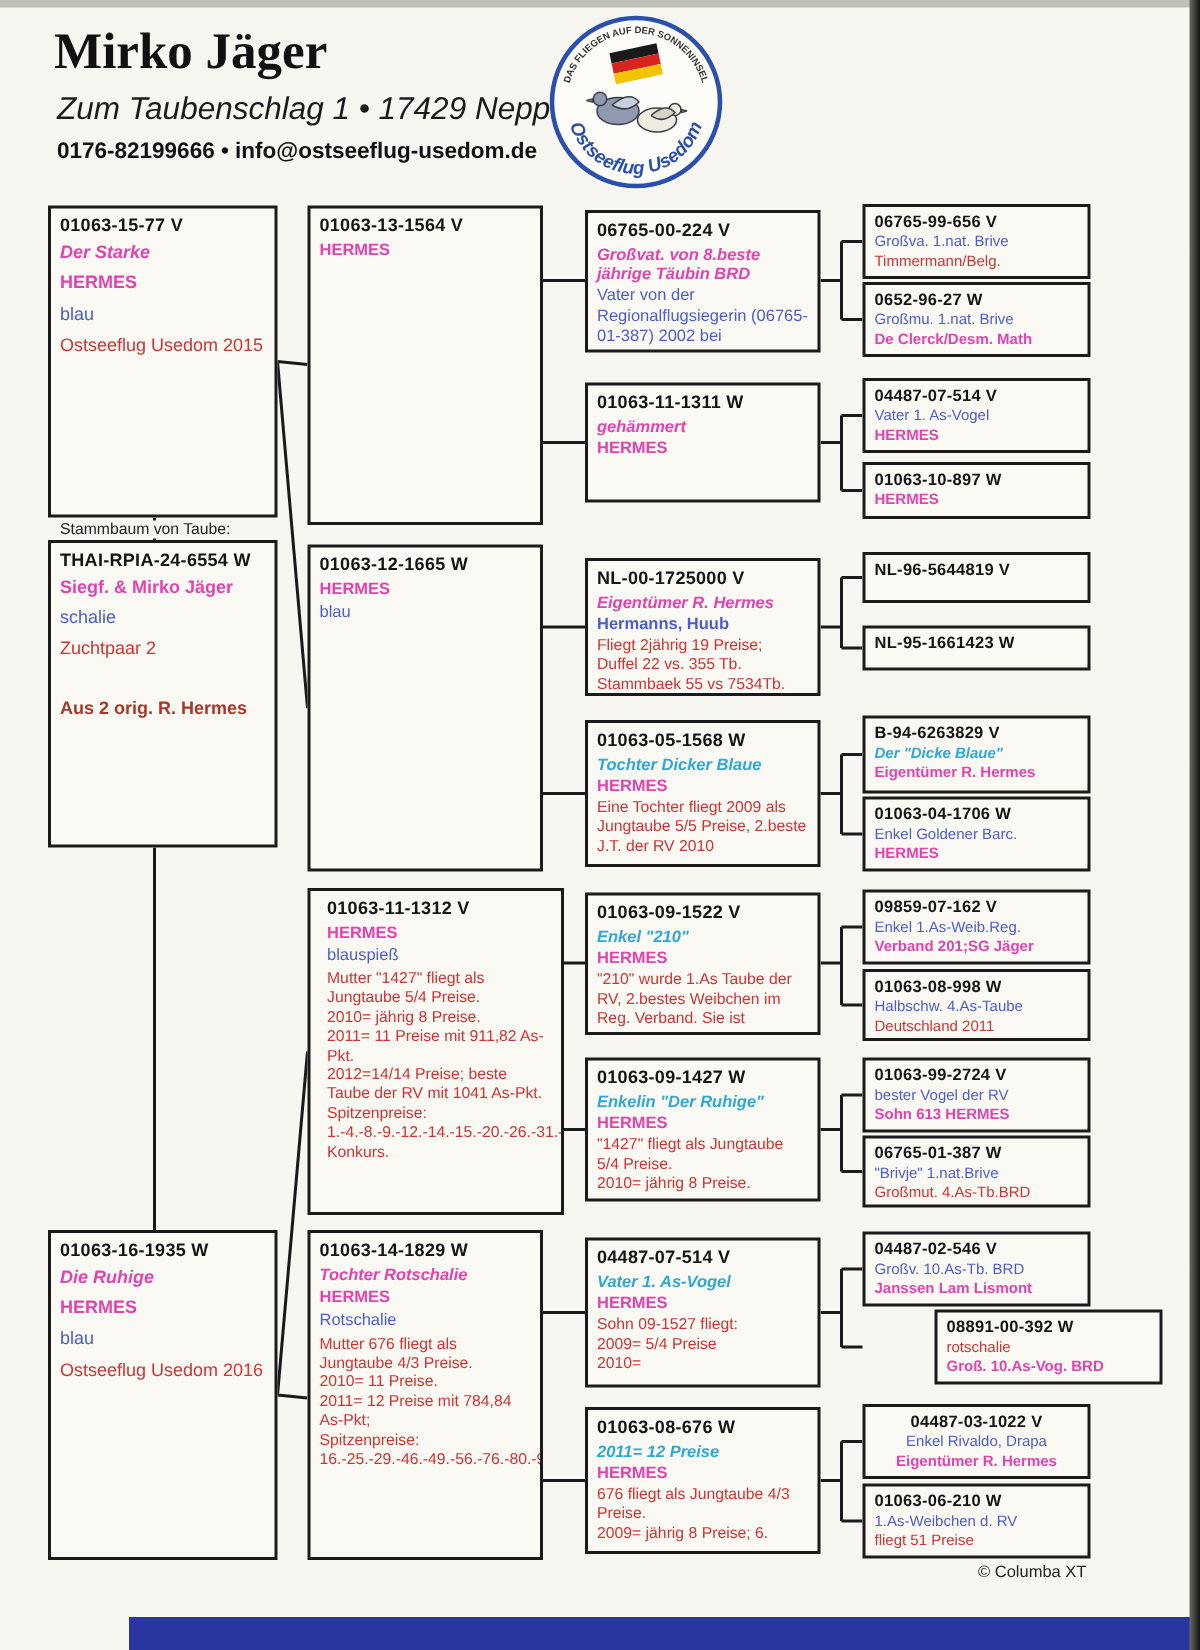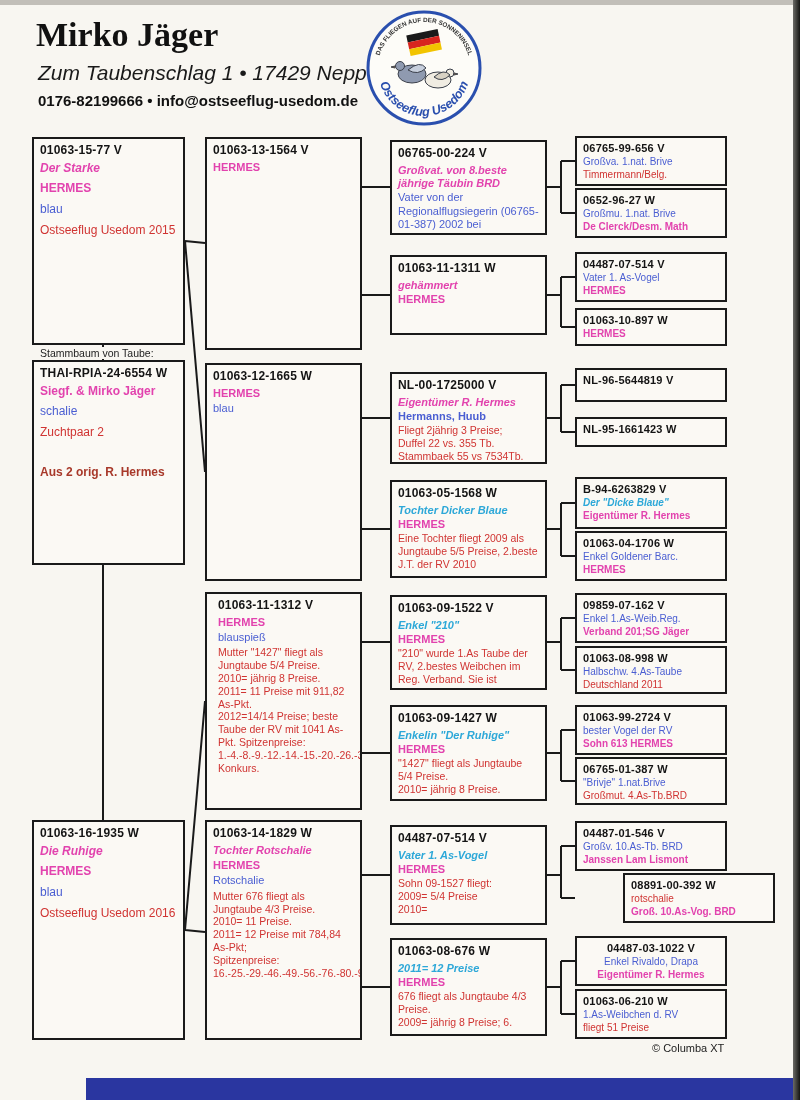--- a/index.html
+++ b/index.html
@@ -123,21 +123,21 @@
       </div>
       <div class="pbox col2" style="left: 205px; top: 137px; width: 157px; height: 213px;">
         <div class="ring">01063-13-1564 V</div>
         <div class="ln magenta">HERMES</div>
       </div>
       <div class="pbox col2" style="left: 205px; top: 363px; width: 157px; height: 218px;">
         <div class="ring">01063-12-1665 W</div>
         <div class="ln magenta">HERMES</div>
         <div class="ln blue">blau</div>
       </div>
-      <div class="pbox col2" style="left: 205px; top: 592px; width: 157px; height: 218px; padding-left: 11px;">
+      <div class="pbox col2" style="left: 205px; top: 592px; width: 171px; height: 218px; padding-left: 11px;">
         <div class="ring">01063-11-1312 V</div>
         <div class="ln magenta">HERMES</div>
         <div class="ln blue">blauspieß</div>
         <div class="ln red">Mutter "1427" fliegt als Jungtaube 5/4 Preise.</div>
         <div class="ln red">2010= jährig 8 Preise.</div>
         <div class="ln red">2011= 11 Preise mit 911,82 As-Pkt.</div>
         <div class="ln red">2012=14/14 Preise; beste Taube der RV mit 1041 As-Pkt. Spitzenpreise: 1.-4.-8.-9.-12.-14.-15.-20.-26.-31.-33.-36.-38.-45.-50.-52.-69.-78.-79.-80. Konkurs.</div>
       </div>
       <div class="pbox col2" style="left: 205px; top: 820px; width: 157px; height: 220px;">
         <div class="ring">01063-14-1829 W</div>
@@ -156,21 +156,21 @@
       </div>
       <div class="pbox col3" style="left: 390px; top: 255px; width: 157px; height: 80px;">
         <div class="ring">01063-11-1311 W</div>
         <div class="ln magenta-i">gehämmert</div>
         <div class="ln magenta">HERMES</div>
       </div>
       <div class="pbox col3" style="left: 390px; top: 372px; width: 157px; height: 92px;">
         <div class="ring">NL-00-1725000 V</div>
         <div class="ln magenta-i">Eigentümer R. Hermes</div>
         <div class="ln blue-b">Hermanns, Huub</div>
-        <div class="ln red">Fliegt 2jährig 3 Preise;</div>
+        <div class="ln red">Fliegt 2jährig 19 Preise;</div>
         <div class="ln red">Duffel 22 vs. 355 Tb.</div>
         <div class="ln red">Stammbaek 55 vs 7534Tb.</div>
       </div>
       <div class="pbox col3" style="left: 390px; top: 480px; width: 157px; height: 98px;">
         <div class="ring">01063-05-1568 W</div>
         <div class="ln cyan-i">Tochter Dicker Blaue</div>
         <div class="ln magenta">HERMES</div>
         <div class="ln red">Eine Tochter fliegt 2009 als Jungtaube 5/5 Preise, 2.beste J.T. der RV 2010</div>
       </div>
       <div class="pbox col3" style="left: 390px; top: 595px; width: 157px; height: 95px;">
@@ -250,21 +250,21 @@
         <div class="ring">01063-99-2724 V</div>
         <div class="ln blue">bester Vogel der RV</div>
         <div class="ln magenta">Sohn 613 HERMES</div>
       </div>
       <div class="pbox col4" style="left: 575px; top: 757px; width: 152px; height: 48px;">
         <div class="ring">06765-01-387 W</div>
         <div class="ln blue">"Brivje" 1.nat.Brive</div>
         <div class="ln red">Großmut. 4.As-Tb.BRD</div>
       </div>
       <div class="pbox col4" style="left: 575px; top: 821px; width: 152px; height: 50px;">
-        <div class="ring">04487-01-546 V</div>
+        <div class="ring">04487-02-546 V</div>
         <div class="ln blue">Großv. 10.As-Tb. BRD</div>
         <div class="ln magenta">Janssen Lam Lismont</div>
       </div>
       <div class="pbox col4" style="left: 575px; top: 873px; width: 152px; height: 50px; margin-left: 48px;">
         <div class="ring">08891-00-392 W</div>
         <div class="ln red">rotschalie</div>
         <div class="ln magenta">Groß. 10.As-Vog. BRD</div>
       </div>
       <div class="pbox col4" style="left: 575px; top: 936px; width: 152px; height: 50px; text-align: center;">
         <div class="ring">04487-03-1022 V</div>

